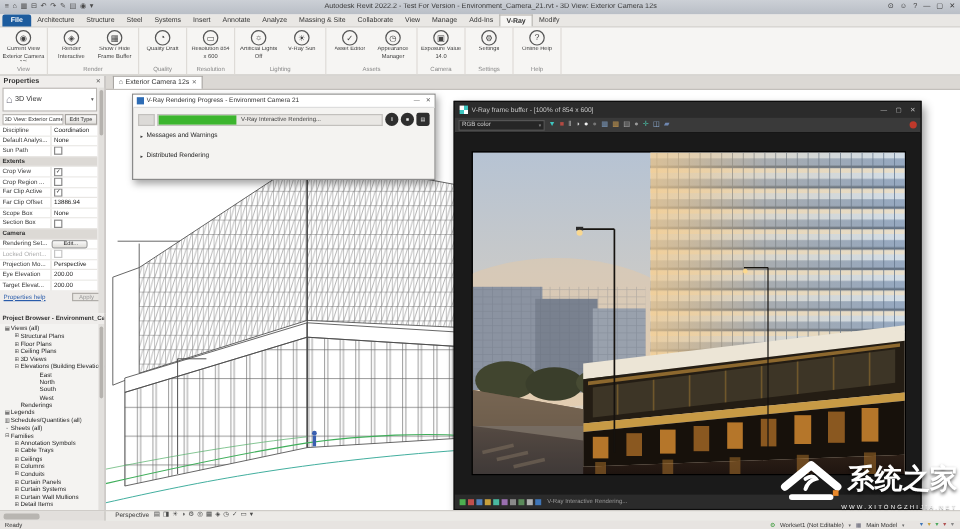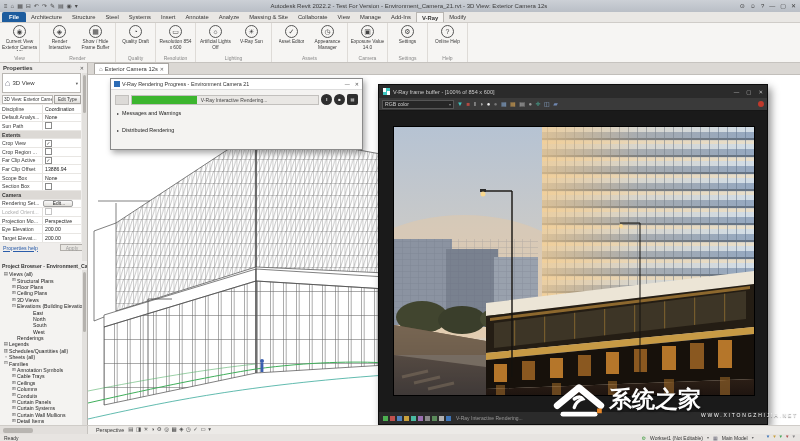--- a/index.html
+++ b/index.html
@@ -115,21 +115,21 @@
   .vbic{font-size:5.5px;color:#4a4a4a;line-height:1;cursor:pointer}
   #statusbar{position:absolute;left:0;right:0;top:434px;height:7px;background:#e7e4e1;display:flex;align-items:center;padding:0 4px;font-size:5px;color:#333;z-index:7}
   .sb-right{margin-left:auto;display:flex;align-items:center;gap:4px}
   .sb-gear{color:#3a9a3a;font-size:5px}
   .sb-cube{color:#667;font-size:5px}
   .sb-car{font-size:4px;color:#666}
   .sb-filters{display:flex;gap:2px;margin-left:8px}
   .sbf{font-size:4.5px;line-height:1;cursor:pointer}
 
   
-  #watermark{position:absolute;right:2px;top:380px;z-index:20;display:flex;flex-direction:row;align-items:flex-end;pointer-events:none}
+  #watermark{position:absolute;right:2px;top:380px;z-index:20;display:flex;flex-direction:column;align-items:flex-end;pointer-events:none}
   .wm-row{display:flex;align-items:center;gap:4px}
   .wm-text{font-size:23px;font-weight:bold;color:#fff;text-shadow:0 1px 3px rgba(0,0,0,.65);line-height:1}
   .wm-sub{font-size:5px;color:#fff;letter-spacing:1.8px;margin-top:2px;text-shadow:0 1px 1px rgba(0,0,0,.6)}
 </style>
 </head>
 <body>
 
 <div id="app">
 
   <header id="titlebar">

